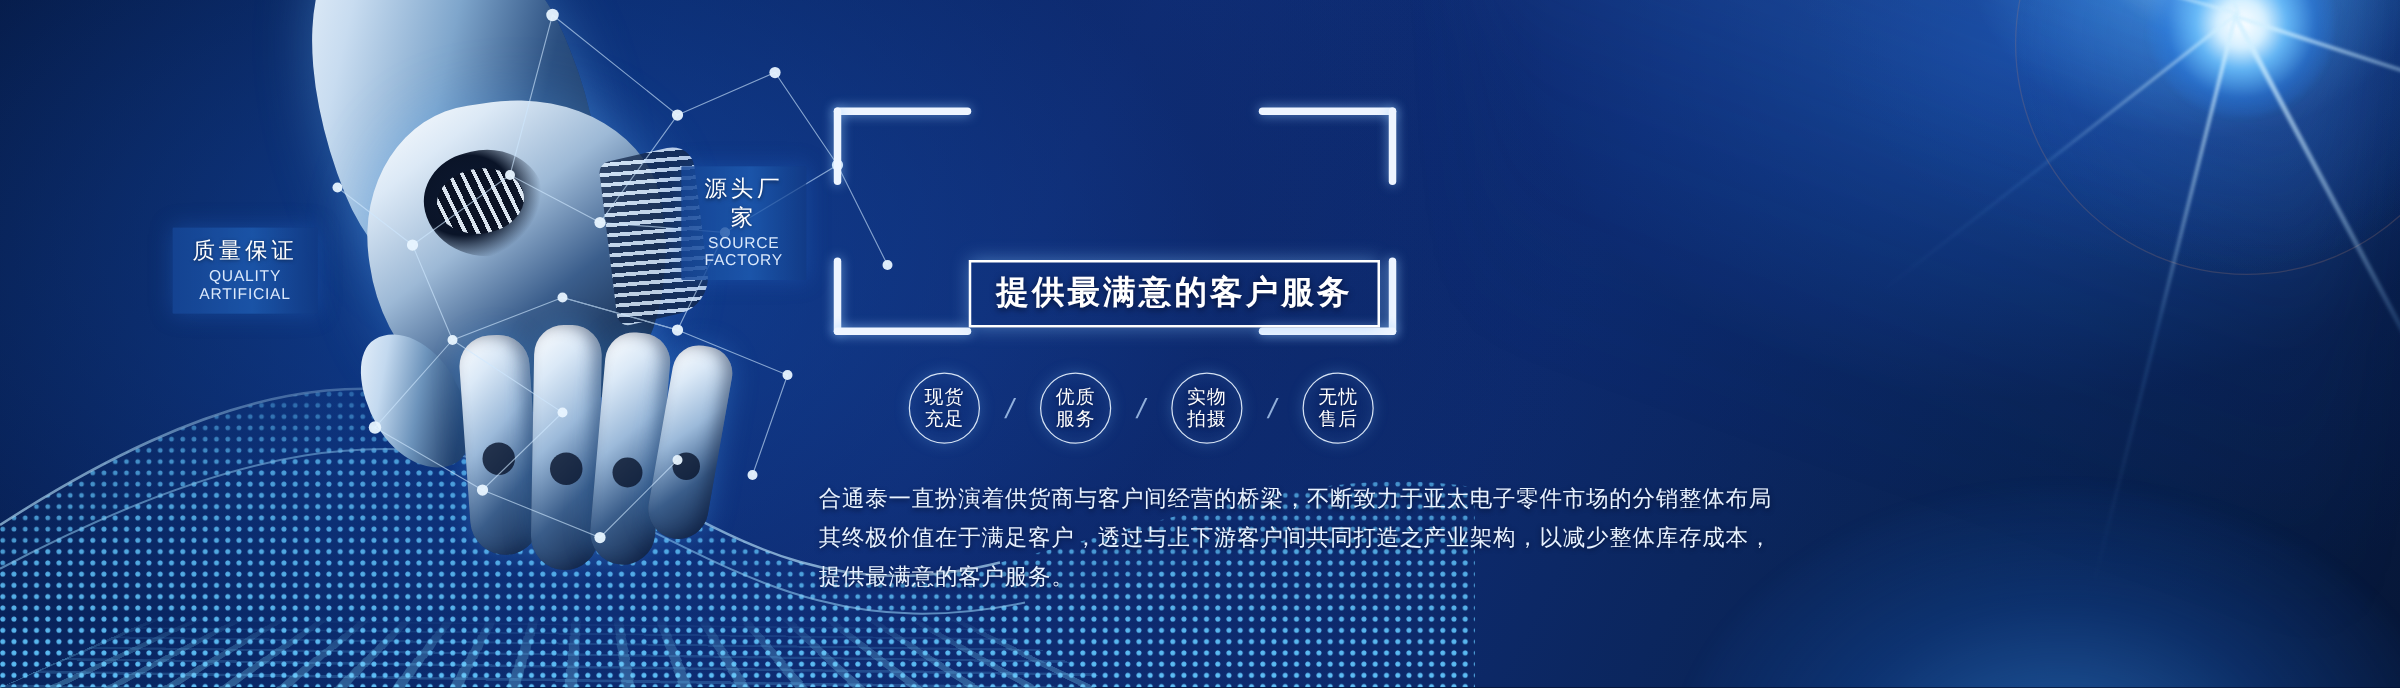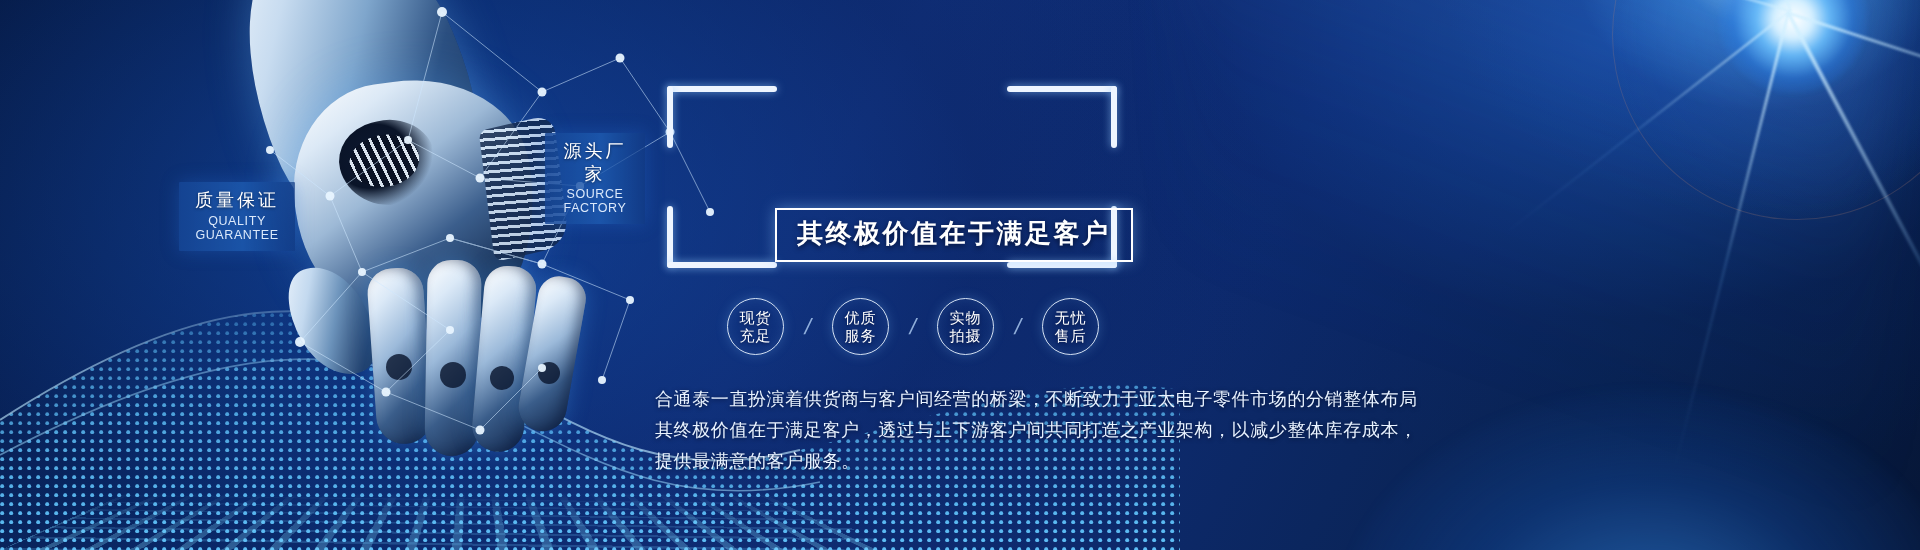--- a/index.html
+++ b/index.html
@@ -120,21 +120,21 @@
   .tag {
     position:absolute;
     background:linear-gradient(90deg, rgba(22,70,150,0.86), rgba(30,92,178,0.80) 55%, rgba(18,60,135,0.72));
     padding:7px 16px 9px 16px;
     text-align:center;
     border-radius:1px;
     box-shadow:0 0 18px rgba(40,110,210,0.35);
   }
   .tag .cn { color:#ffffff; font-size:18px; letter-spacing:3px; line-height:1.25; font-weight:400; text-shadow:0 1px 3px rgba(0,0,0,0.5); }
   .tag .en { color:#dbe9fb; font-size:12.5px; letter-spacing:0.6px; margin-top:2px; }
-  #tag-quality { left:138px; top:182px; width:116px;margin-left:41px; }
+  #tag-quality { left:138px; top:182px; width:116px; }
   #tag-source  { left:545px; top:133px; width:100px; }
 
   
   .content { position:absolute; left:655px; top:66px; width:1180px; height:420px; }
 
   .bracket { position:absolute; left:12px; top:20px; width:450px; height:182px; }
   .bracket i { position:absolute; background:#eef5ff; border-radius:3px; box-shadow:0 0 9px rgba(150,205,255,0.65); }
   .b-tl-h { left:0; top:0; width:110px; height:6px; }
   .b-tl-v { left:0; top:0; width:6px; height:62px; }
   .b-bl-v { left:0; top:120px; width:6px; height:62px; }
@@ -278,21 +278,21 @@
       <circle cx="392" cy="368" r="4"></circle>
         <circle cx="480" cy="300" r="4"></circle>
       <circle cx="452" cy="380" r="4"></circle>
         <circle cx="120" cy="150" r="4"></circle>
       <circle cx="560" cy="212" r="4"></circle>
     </g>
   </svg>
 
   <div class="tag" id="tag-quality">
     <div class="cn">质量保证</div>
-    <div class="en">QUALITY GUARANTEE</div>
+    <div class="en">QUALITY ARTIFICIAL</div>
   </div>
 
   <div class="tag" id="tag-source">
     <div class="cn">源头厂家</div>
     <div class="en">SOURCE FACTORY</div>
   </div>
 
   <div class="content">
 
     <div class="bracket">
@@ -301,21 +301,21 @@
       <i class="b-bl-v"></i>
         <i class="b-bl-h"></i>
       <i class="b-tr-h"></i>
         <i class="b-tr-v"></i>
       <i class="b-br-v"></i>
         <i class="b-br-h"></i>
     </div>
 
 
     <div class="subbox">
-      <span>其终极价值在于满足客户</span>
+      <span>提供最满意的客户服务</span>
     </div>
 
     <div class="circles">
       <div class="circ">
         <span>现货</span>
         <span>充足</span>
       </div>
       <div class="sep">/</div>
       <div class="circ">
         <span>优质</span>

